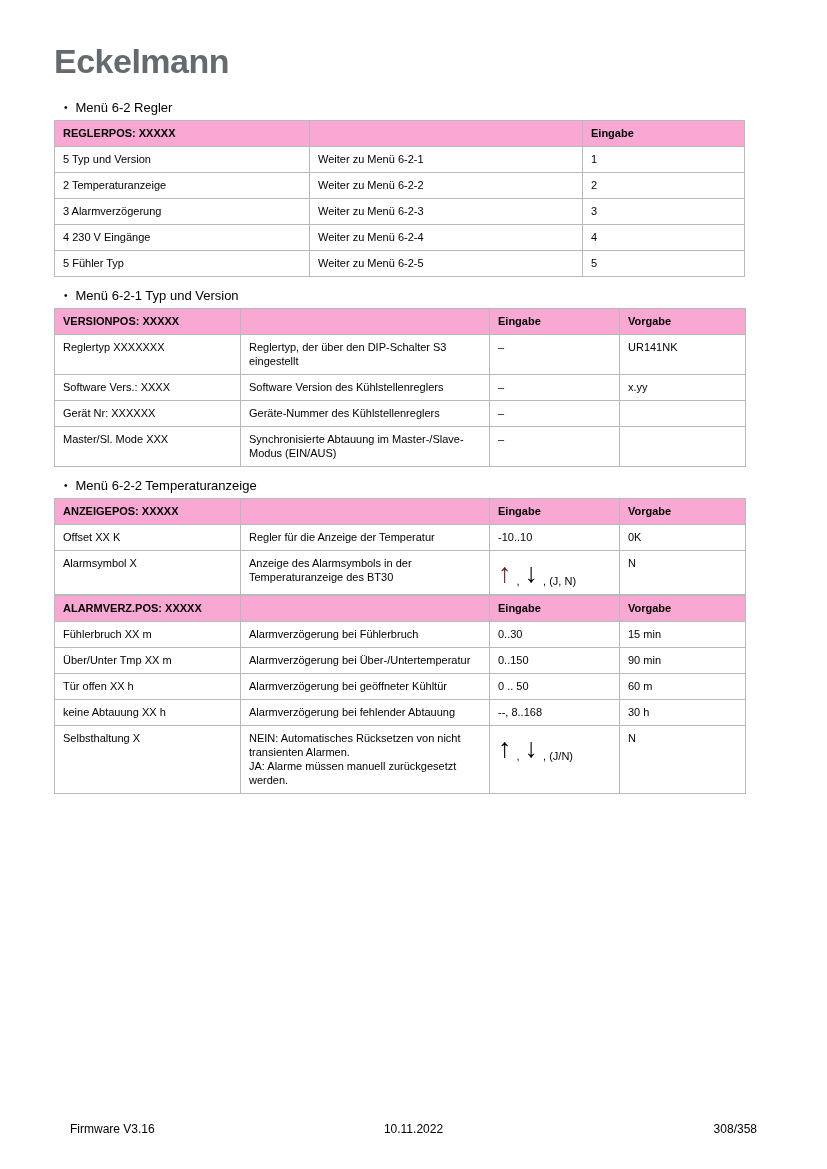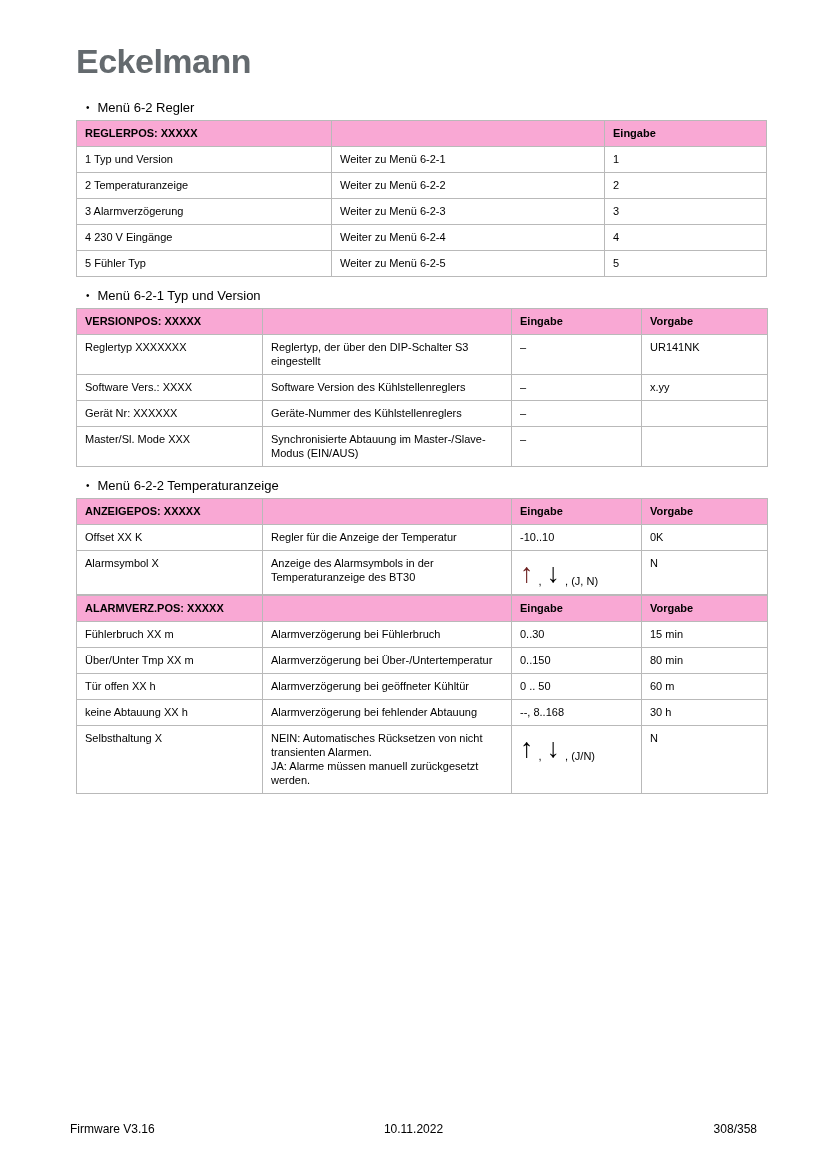--- a/index.html
+++ b/index.html
@@ -10,21 +10,21 @@
   .page {
     position: relative;
     width: 827px;
     height: 1169px;
     background: #ffffff;
     font-family: "Liberation Sans", "DejaVu Sans", sans-serif;
     color: #000000;
     overflow: hidden;
   }
   .content {
-    padding: 0 76px;
+    padding: 0 54px;
   }
   .logo {
     margin-top: 44px;
     font-size: 34px;
     line-height: 34px;
     font-weight: bold;
     letter-spacing: -0.5px;
     color: #646a6e;
   }
   #sections {
@@ -109,21 +109,21 @@
           <table class="doc-table cols-3">
             <thead>
               <tr>
                 <th>REGLERPOS: XXXXX</th>
                 <th></th>
                 <th>Eingabe</th>
               </tr>
             </thead>
             <tbody>
               <tr>
-                <td>1 Typ und Version</td>
+                <td>5 Typ und Version</td>
                 <td>Weiter zu Menü 6-2-1</td>
                 <td>1</td>
               </tr>
               <tr>
                 <td>2 Temperaturanzeige</td>
                 <td>Weiter zu Menü 6-2-2</td>
                 <td>2</td>
               </tr>
               <tr>
                 <td>3 Alarmverzögerung</td>
@@ -223,21 +223,21 @@
               <tr>
                 <td>Fühlerbruch XX m</td>
                 <td>Alarmverzögerung bei Fühlerbruch</td>
                 <td>0..30</td>
                 <td>15 min</td>
               </tr>
               <tr>
                 <td>Über/Unter Tmp XX m</td>
                 <td>Alarmverzögerung bei Über-/Untertemperatur</td>
                 <td>0..150</td>
-                <td>80 min</td>
+                <td>90 min</td>
               </tr>
               <tr>
                 <td>Tür offen XX h</td>
                 <td>Alarmverzögerung bei geöffneter Kühltür</td>
                 <td>0 .. 50</td>
                 <td>60 m</td>
               </tr>
               <tr>
                 <td>keine Abtauung XX h</td>
                 <td>Alarmverzögerung bei fehlender Abtauung</td>

